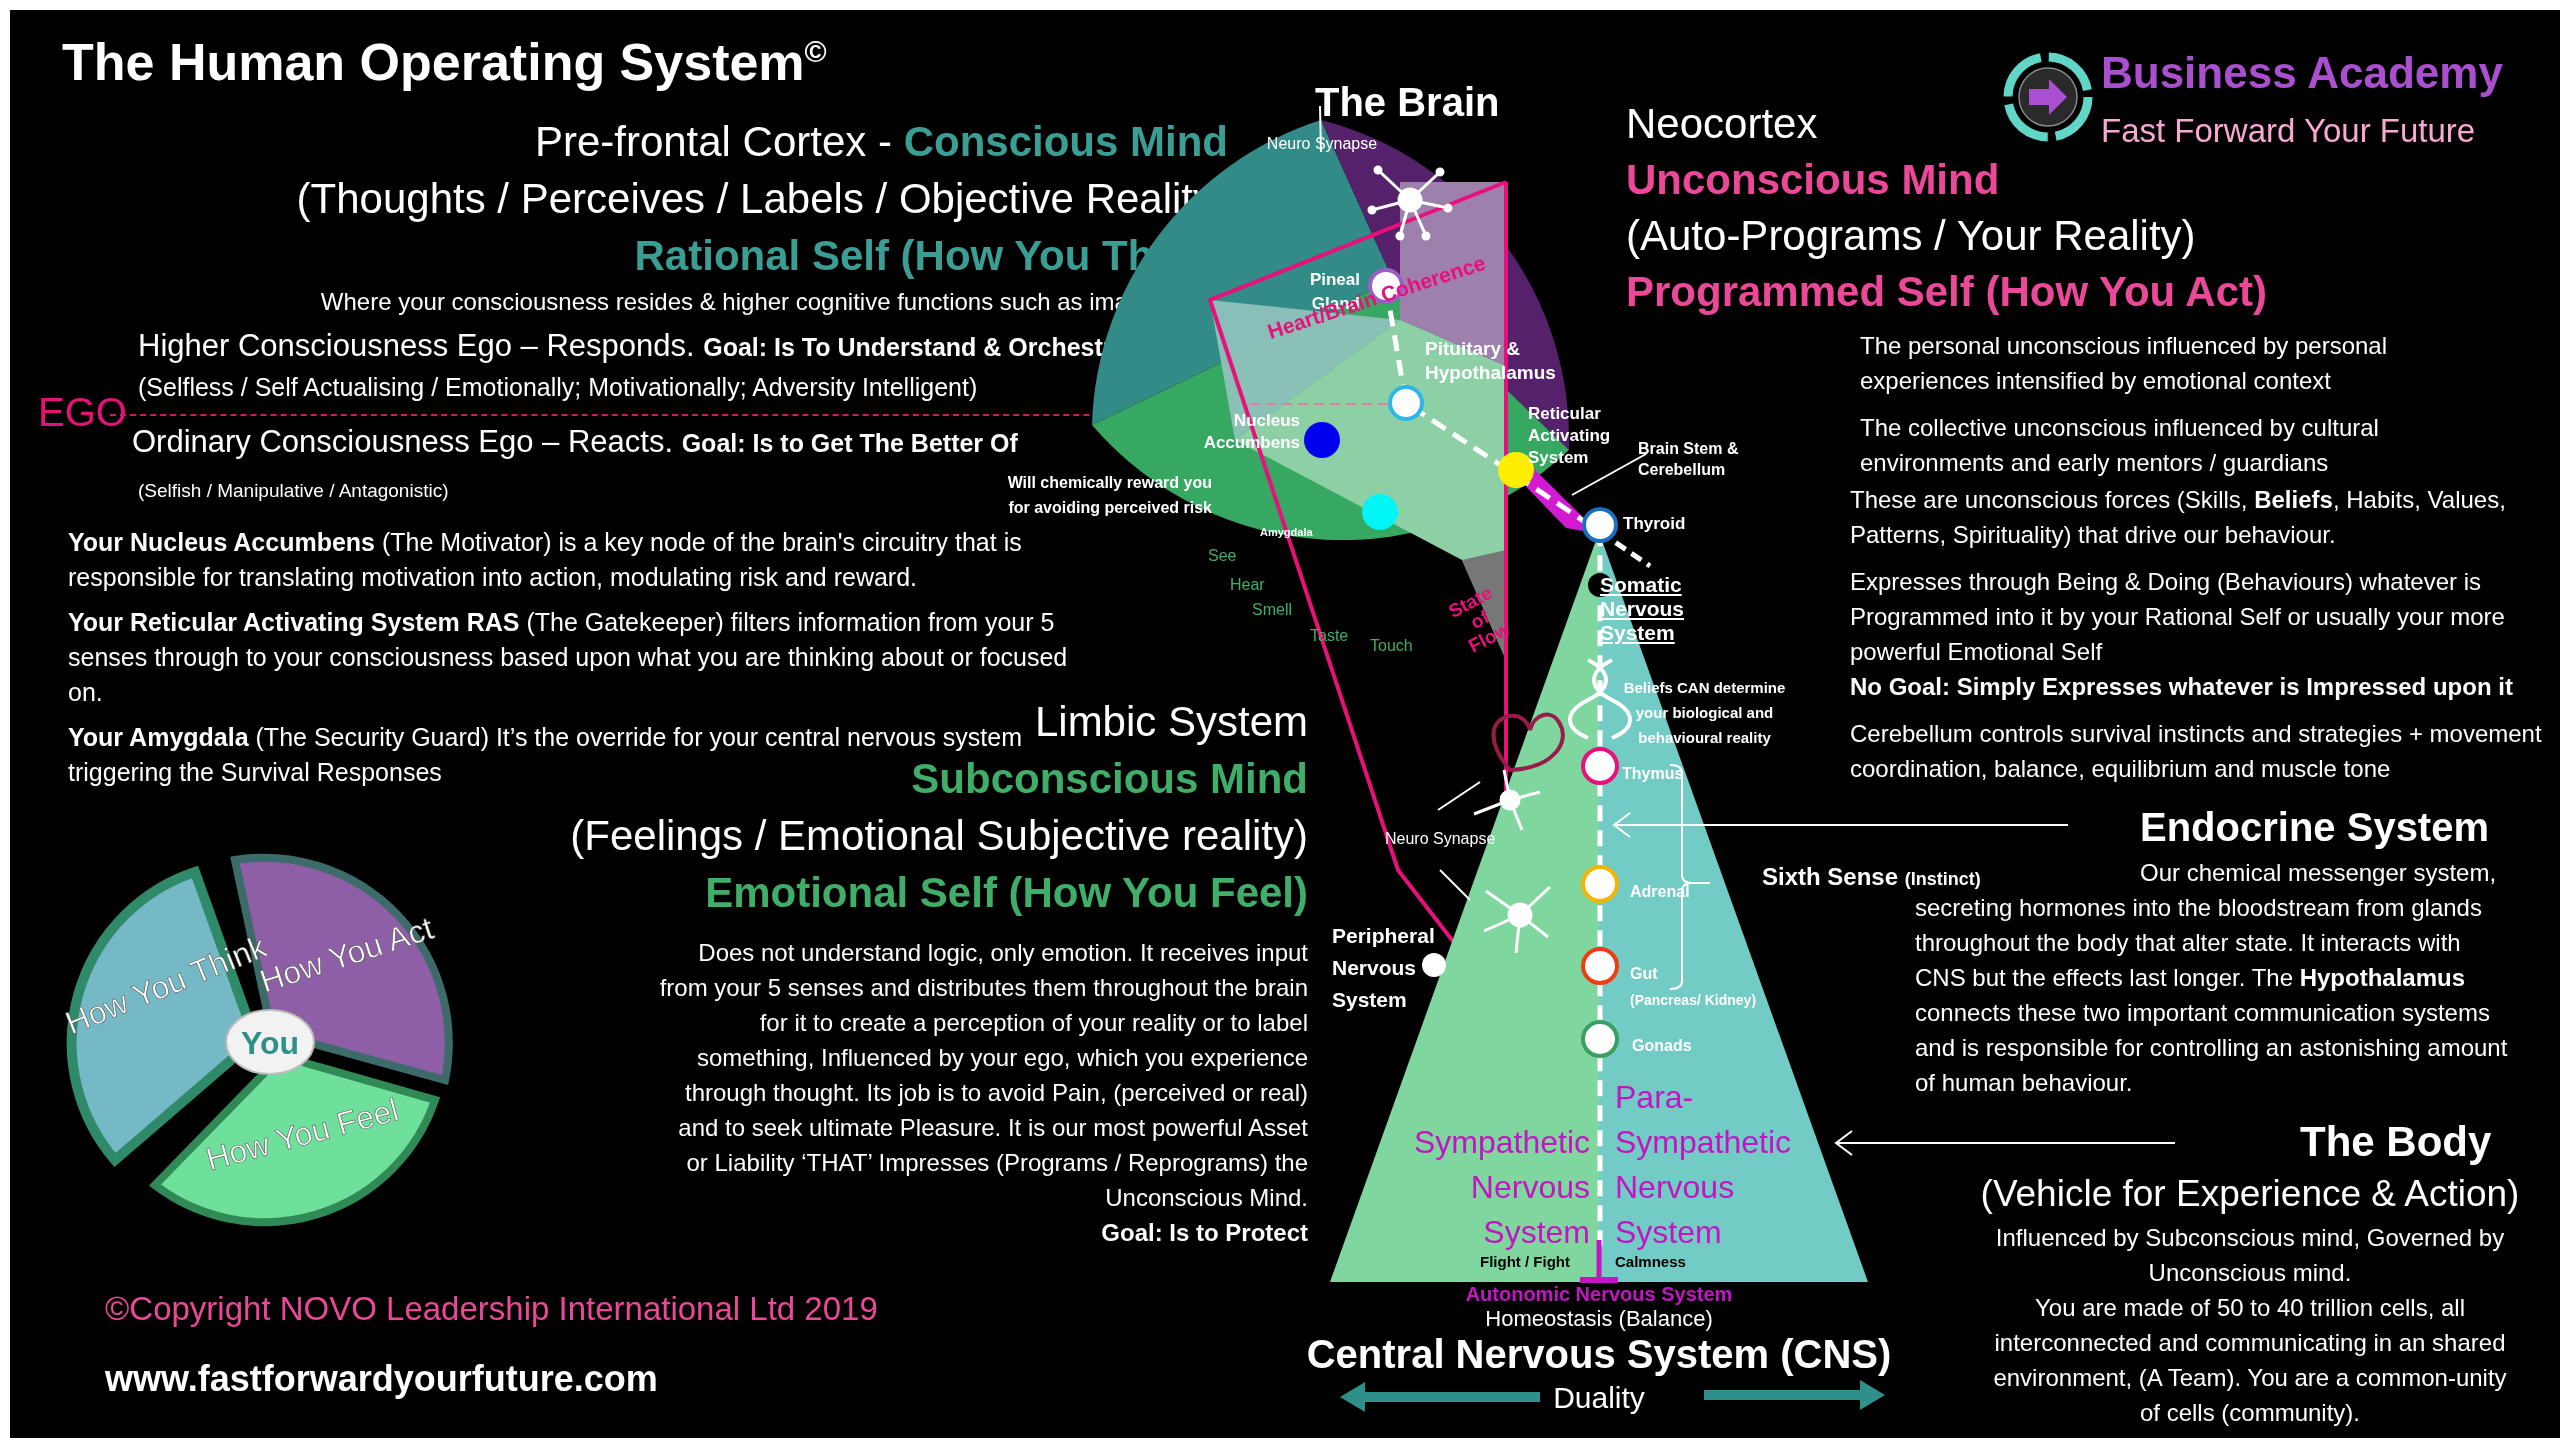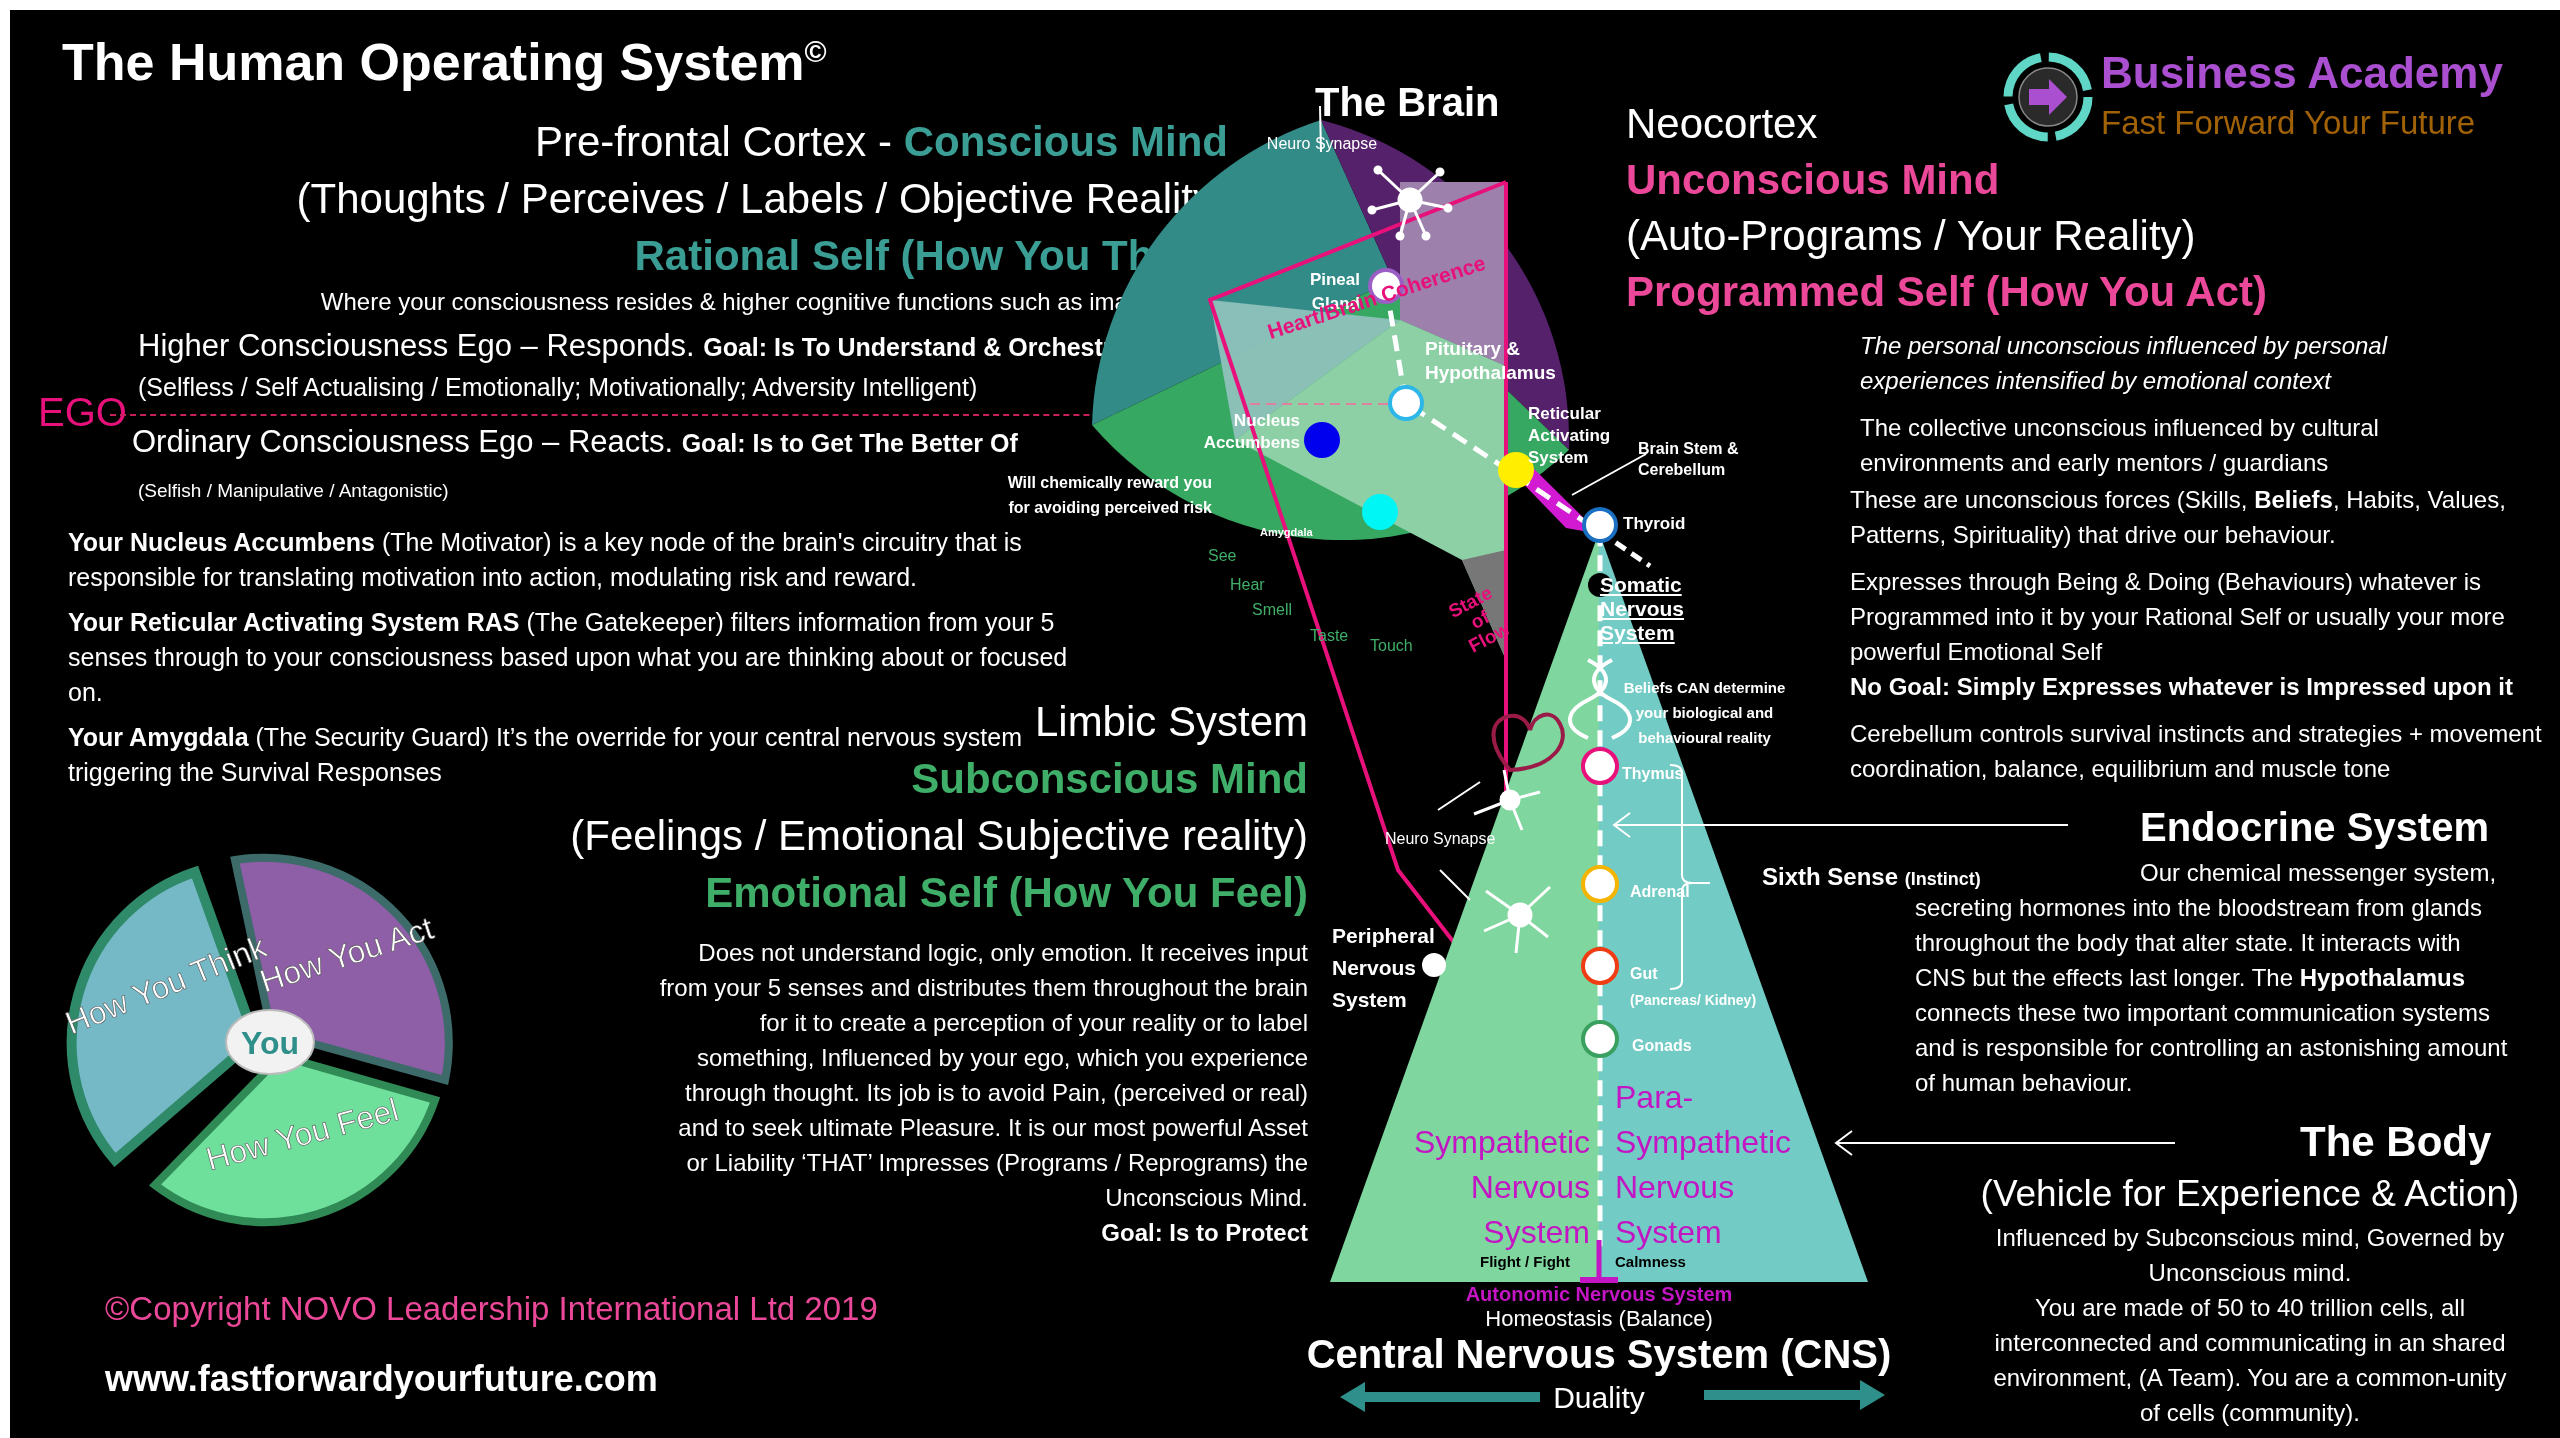--- a/index.html
+++ b/index.html
@@ -28,21 +28,21 @@
     <span>The Human Operating System</span><sup style="font-size:30px;">©</sup>
   </div>
 
   <div class="abs" style="left:1985px; top:38px; width:540px; height:100px;">
     <svg width="90" height="90" viewBox="0 0 90 90" style="position:absolute; left:8px; top:4px;">
       <circle cx="45" cy="45" r="40" fill="none" stroke="#5fd6c6" stroke-width="9" stroke-dasharray="55 8"></circle>
       <circle cx="45" cy="45" r="29" fill="#2a2a2a" stroke="#888" stroke-width="1.5"></circle>
       <path d="M26 37 h20 v-10 l18 18 l-18 18 v-10 h-20 z" fill="#a94fcf"></path>
     </svg>
     <div class="abs b" style="left:106px; top:0px; font-size:44px; color:#a94fcf;">Business Academy</div>
-    <div class="abs" style="left:106px; top:56px; font-size:33px; color:#a16207;">Fast Forward Your Future</div>
+    <div class="abs" style="left:106px; top:64px; font-size:33px; color:#f9a8d4;">Fast Forward Your Future</div>
   </div>
 
   <div class="abs r" style="right:1332px; top:108px; font-size:42px;">
     <span>Pre-frontal Cortex - </span><span class="teal b">Conscious Mind</span>
   </div>
   <div class="abs r" style="right:1332px; top:165px; font-size:42px;">(Thoughts / Perceives / Labels / Objective Reality)</div>
   <div class="abs r teal b" style="right:1332px; top:222px; font-size:42px;">Rational Self (How You Think)</div>
   <div class="abs r" style="right:1348px; top:278px; font-size:24px;">Where your consciousness resides &amp; higher cognitive functions such as imagination</div>
 
   <div class="abs" style="left:128px; top:318px; font-size:31px;">
@@ -231,21 +231,21 @@
   <div class="abs c" style="left:1439px; top:1296px; width:300px; font-size:22px;">Homeostasis (Balance)</div>
   <div class="abs b c" style="left:1289px; top:1322px; width:600px; font-size:40px;">Central Nervous System (CNS)</div>
   <div class="abs c" style="left:1539px; top:1371px; width:100px; font-size:30px;">Duality</div>
 
   <div class="abs" style="left:1616px; top:90px; font-size:42px;">Neocortex</div>
   <div class="abs lilac b" style="left:1616px; top:146px; font-size:42px;">Unconscious Mind</div>
   <div class="abs" style="left:1616px; top:202px; font-size:42px;">(Auto-Programs / Your Reality)</div>
   <div class="abs lilac b" style="left:1616px; top:258px; font-size:42px;">Programmed Self (How You Act)</div>
 
   <div class="para" style="left:1850px; top:318px; width:650px; font-size:24px;">
-    <p style="margin-bottom:12px;font-style:italic;">The personal unconscious influenced by personal experiences intensified by emotional context</p>
+    <p style="margin-bottom:12px;">The personal unconscious influenced by personal experiences intensified by emotional context</p>
     <p>The collective unconscious influenced by cultural environments and early mentors / guardians</p>
   </div>
   <div class="para" style="left:1840px; top:472px; width:710px; font-size:24px;">
     <p style="margin-bottom:12px;"><span>These are unconscious forces (Skills, </span><b>Beliefs</b><span>, Habits, Values, Patterns, Spirituality) that drive our behaviour.</span></p>
     <p>Expresses through Being &amp; Doing  (Behaviours) whatever is Programmed into it by your Rational Self or usually your more powerful Emotional Self</p>
     <p class="b" style="margin-bottom:12px;">No Goal: Simply Expresses whatever is Impressed upon it</p>
     <p>Cerebellum controls survival instincts and strategies + movement coordination, balance, equilibrium and muscle tone</p>
   </div>
 
   <div class="abs b" style="left:2130px; top:795px; font-size:40px;">Endocrine System</div>

